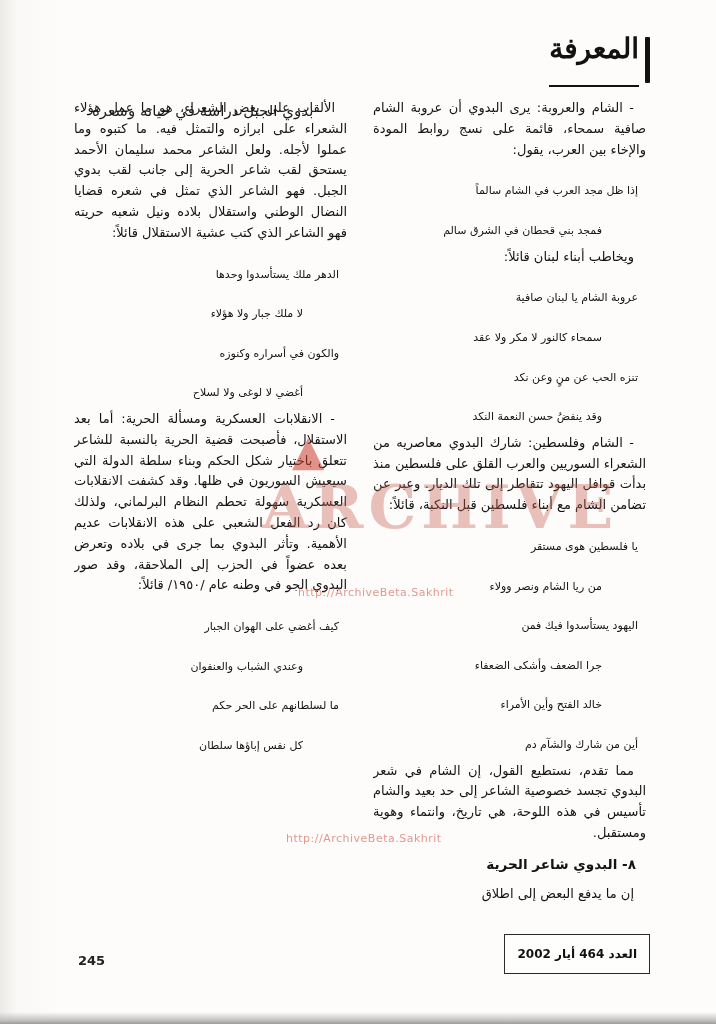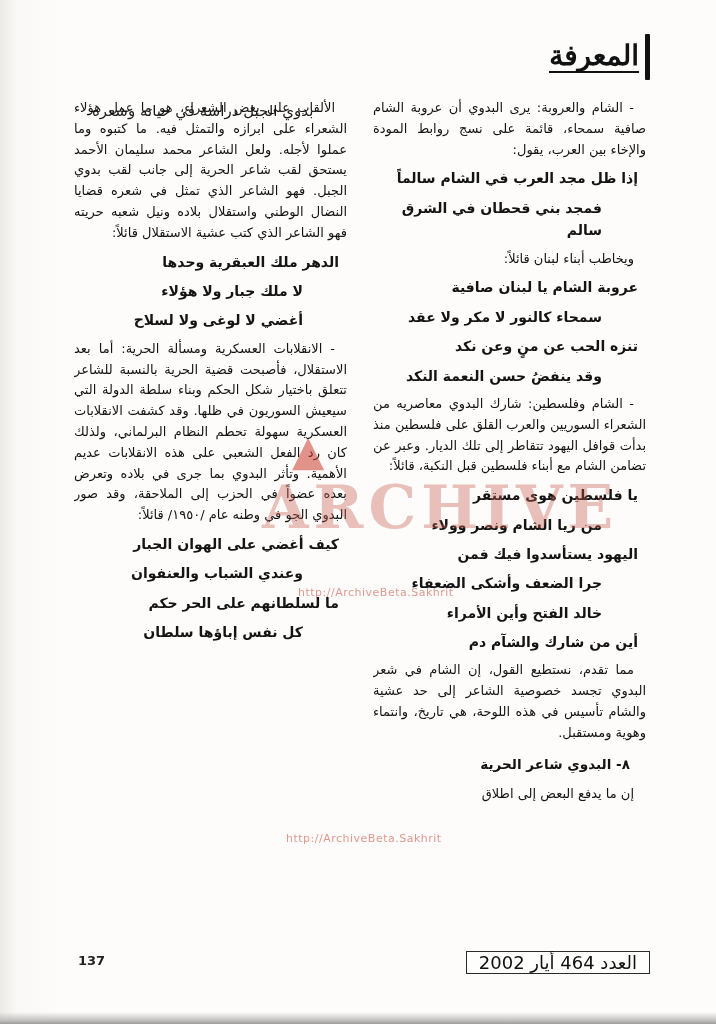--- a/index.html
+++ b/index.html
@@ -30,45 +30,45 @@
     position: absolute; top: 34px; right: 66px;
     display: flex; align-items: center; direction: rtl;
   }
   .logo-bar {
     display: inline-block; width: 5px; height: 46px; background: #111;
     margin-left: 6px; border-radius: 1px;
   }
   .logo-text {
     font-size: 28px; font-weight: bold; color: #111;
     font-family: "DejaVu Serif", serif;
-    border-bottom: 2px solid #111; padding-bottom: 0; line-height: 1.1;
+    border-bottom: 2px solid #111; padding-bottom: 20px; line-height: 1.1;
   }
   
   .columns {
     position: absolute; top: 98px; left: 74px; right: 70px; height: 830px;
     display: flex; gap: 26px; direction: rtl; overflow: hidden;
   }
   .col { flex: 1 1 0; overflow: hidden; }
   .block { direction: rtl; font-size: 13px; line-height: 1.6; }
   .para { text-align: justify; text-indent: 12px; margin-bottom: 7px; }
   .verse {
-    font-weight: bold; text-align: right; font-size: 14px;
-    margin: 7px 8px 7px 0;
+    font-weight: normal; text-align: right; font-size: 11px;
+    margin: 22px 8px 7px 0;
   }
   .verse.indent { margin-right: 44px; }
-  .heading { font-weight: bold; text-align: right; margin: 10px 16px 9px 0; font-size: 13.6px; }
+  .heading { font-weight: bold; text-align: right; margin: 10px 10px 9px 0; font-size: 13.6px; }
   
   .page-number {
     position: absolute; left: 78px; bottom: 56px;
     font-size: 13px; font-weight: bold; color: #222;
   }
   .issue-box {
     position: absolute; right: 66px; bottom: 50px;
-    border: 1.5px solid #2a2a2a; padding: 0 12px;
-    direction: rtl; font-size: 18px; font-weight: normal; color: #111;
+    border: 1.5px solid #2a2a2a; padding: 12px 12px;
+    direction: rtl; font-size: 12px; font-weight: bold; color: #111;
     background: rgba(255,255,255,.6);
   }
   
   .watermark {
     position: absolute; top: 472px; left: 262px;
     font-family: "DejaVu Serif", serif;
     font-size: 60px; font-weight: bold; letter-spacing: 5px;
     color: rgba(198, 92, 80, 0.38);
     pointer-events: none; white-space: nowrap;
   }
@@ -107,44 +107,45 @@
         <div class="block verse indent">سمحاء كالنور لا مكر ولا عقد</div>
         <div class="block verse">تنزه الحب عن منٍ وعن نكد</div>
         <div class="block verse indent">وقد ينفضُ حسن النعمة النكد</div>
         <div class="block para">- الشام وفلسطين: شارك البدوي معاصريه من الشعراء السوريين والعرب القلق على فلسطين منذ بدأت قوافل اليهود تتقاطر إلى تلك الديار. وعبر عن تضامن الشام مع أبناء فلسطين قبل النكبة، قائلاً:</div>
         <div class="block verse">يا فلسطين هوى مستقر</div>
         <div class="block verse indent">من ريا الشام ونصر وولاء</div>
         <div class="block verse">اليهود يستأسدوا فيك فمن</div>
         <div class="block verse indent">جرا الضعف وأشكى الضعفاء</div>
         <div class="block verse indent">خالد الفتح وأين الأمراء</div>
         <div class="block verse">أين من شارك والشآم دم</div>
-        <div class="block para">مما تقدم، نستطيع القول، إن الشام في شعر البدوي تجسد خصوصية الشاعر إلى حد عشية والشام تأسيس في هذه اللوحة، هي تاريخ، وانتماء وهوية ومستقبل.</div>
+        <div class="block para">مما تقدم، نستطيع القول، إن الشام في شعر البدوي تجسد خصوصية الشاعر إلى حد بعيد والشام تأسيس في هذه اللوحة، هي تاريخ، وانتماء وهوية ومستقبل.</div>
         <div class="block heading">٨- البدوي شاعر الحرية</div>
         <div class="block para">إن ما يدفع البعض إلى اطلاق</div>
       </section>
     <section class="col" id="col-left">
         <div class="block para">الألقاب على بعض الشعراء، هو ما عمل هؤلاء الشعراء على ابرازه والتمثل فيه. ما كتبوه وما عملوا لأجله. ولعل الشاعر محمد سليمان الأحمد يستحق لقب شاعر الحرية إلى جانب لقب بدوي الجبل. فهو الشاعر الذي تمثل في شعره قضايا النضال الوطني واستقلال بلاده ونيل شعبه حريته فهو الشاعر الذي كتب عشية الاستقلال قائلاً:</div>
-        <div class="block verse">الدهر ملك العبقرية وحدها</div>
+        <div class="block verse">الدهر ملك يستأسدوا وحدها</div>
         <div class="block verse indent">لا ملك جبار ولا هؤلاء</div>
+        <div class="block verse">والكون في أسراره وكنوزه</div>
         <div class="block verse indent">أغضي لا لوغى ولا لسلاح</div>
         <div class="block para">- الانقلابات العسكرية ومسألة الحرية: أما بعد الاستقلال، فأصبحت قضية الحرية بالنسبة للشاعر تتعلق باختيار شكل الحكم وبناء سلطة الدولة التي سيعيش السوريون في ظلها. وقد كشفت الانقلابات العسكرية سهولة تحطم النظام البرلماني، ولذلك كان رد الفعل الشعبي على هذه الانقلابات عديم الأهمية. وتأثر البدوي بما جرى في بلاده وتعرض بعده عضواً في الحزب إلى الملاحقة، وقد صور البدوي الجو في وطنه عام /١٩٥٠/ قائلاً:</div>
         <div class="block verse">كيف أغضي على الهوان الجبار</div>
         <div class="block verse indent">وعندي الشباب والعنفوان</div>
         <div class="block verse">ما لسلطانهم على الحر حكم</div>
         <div class="block verse indent">كل نفس إباؤها سلطان</div>
       </section>
   </main>
 
   <div class="watermark">
     <span class="wm-logo">▲</span>
     <span>ARCHIVE</span>
   </div>
   <div class="wm-url wm-url-1">http://ArchiveBeta.Sakhrit</div>
   <div class="wm-url wm-url-2">http://ArchiveBeta.Sakhrit</div>
 
-  <div class="page-number">137</div>
+  <div class="page-number">245</div>
 
   <div class="issue-box">
     <span>العدد 464 أيار 2002</span>
   </div>
 
   <div class="scan-edge-bottom"></div>
 </div>
 
 </body></html>

